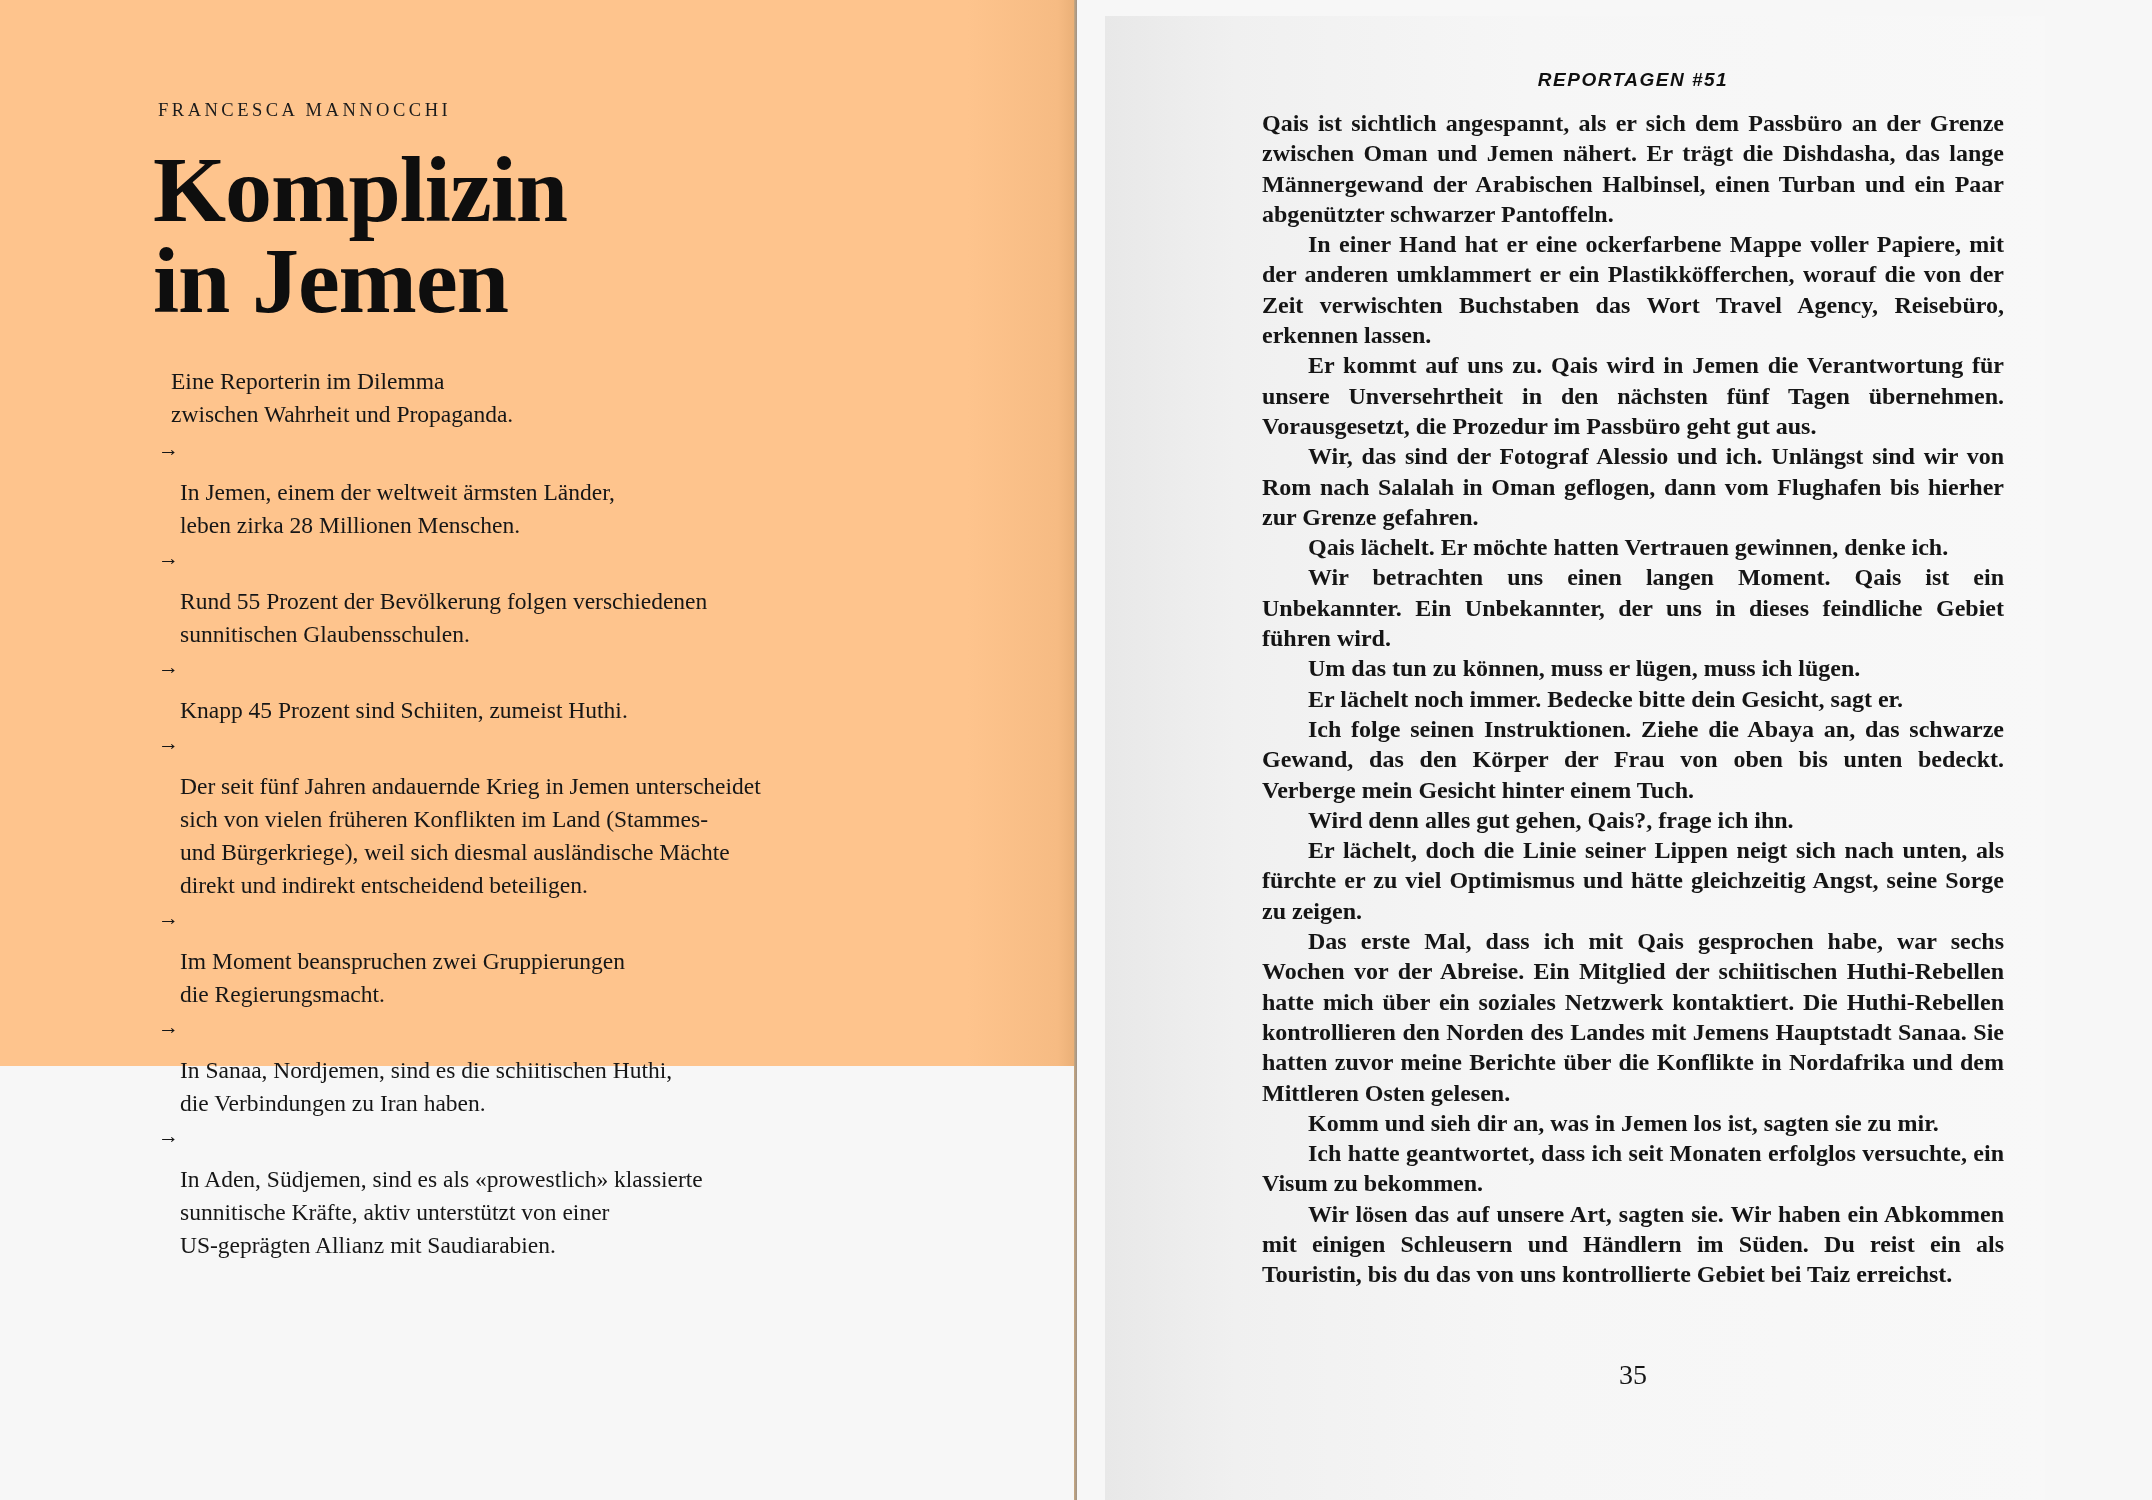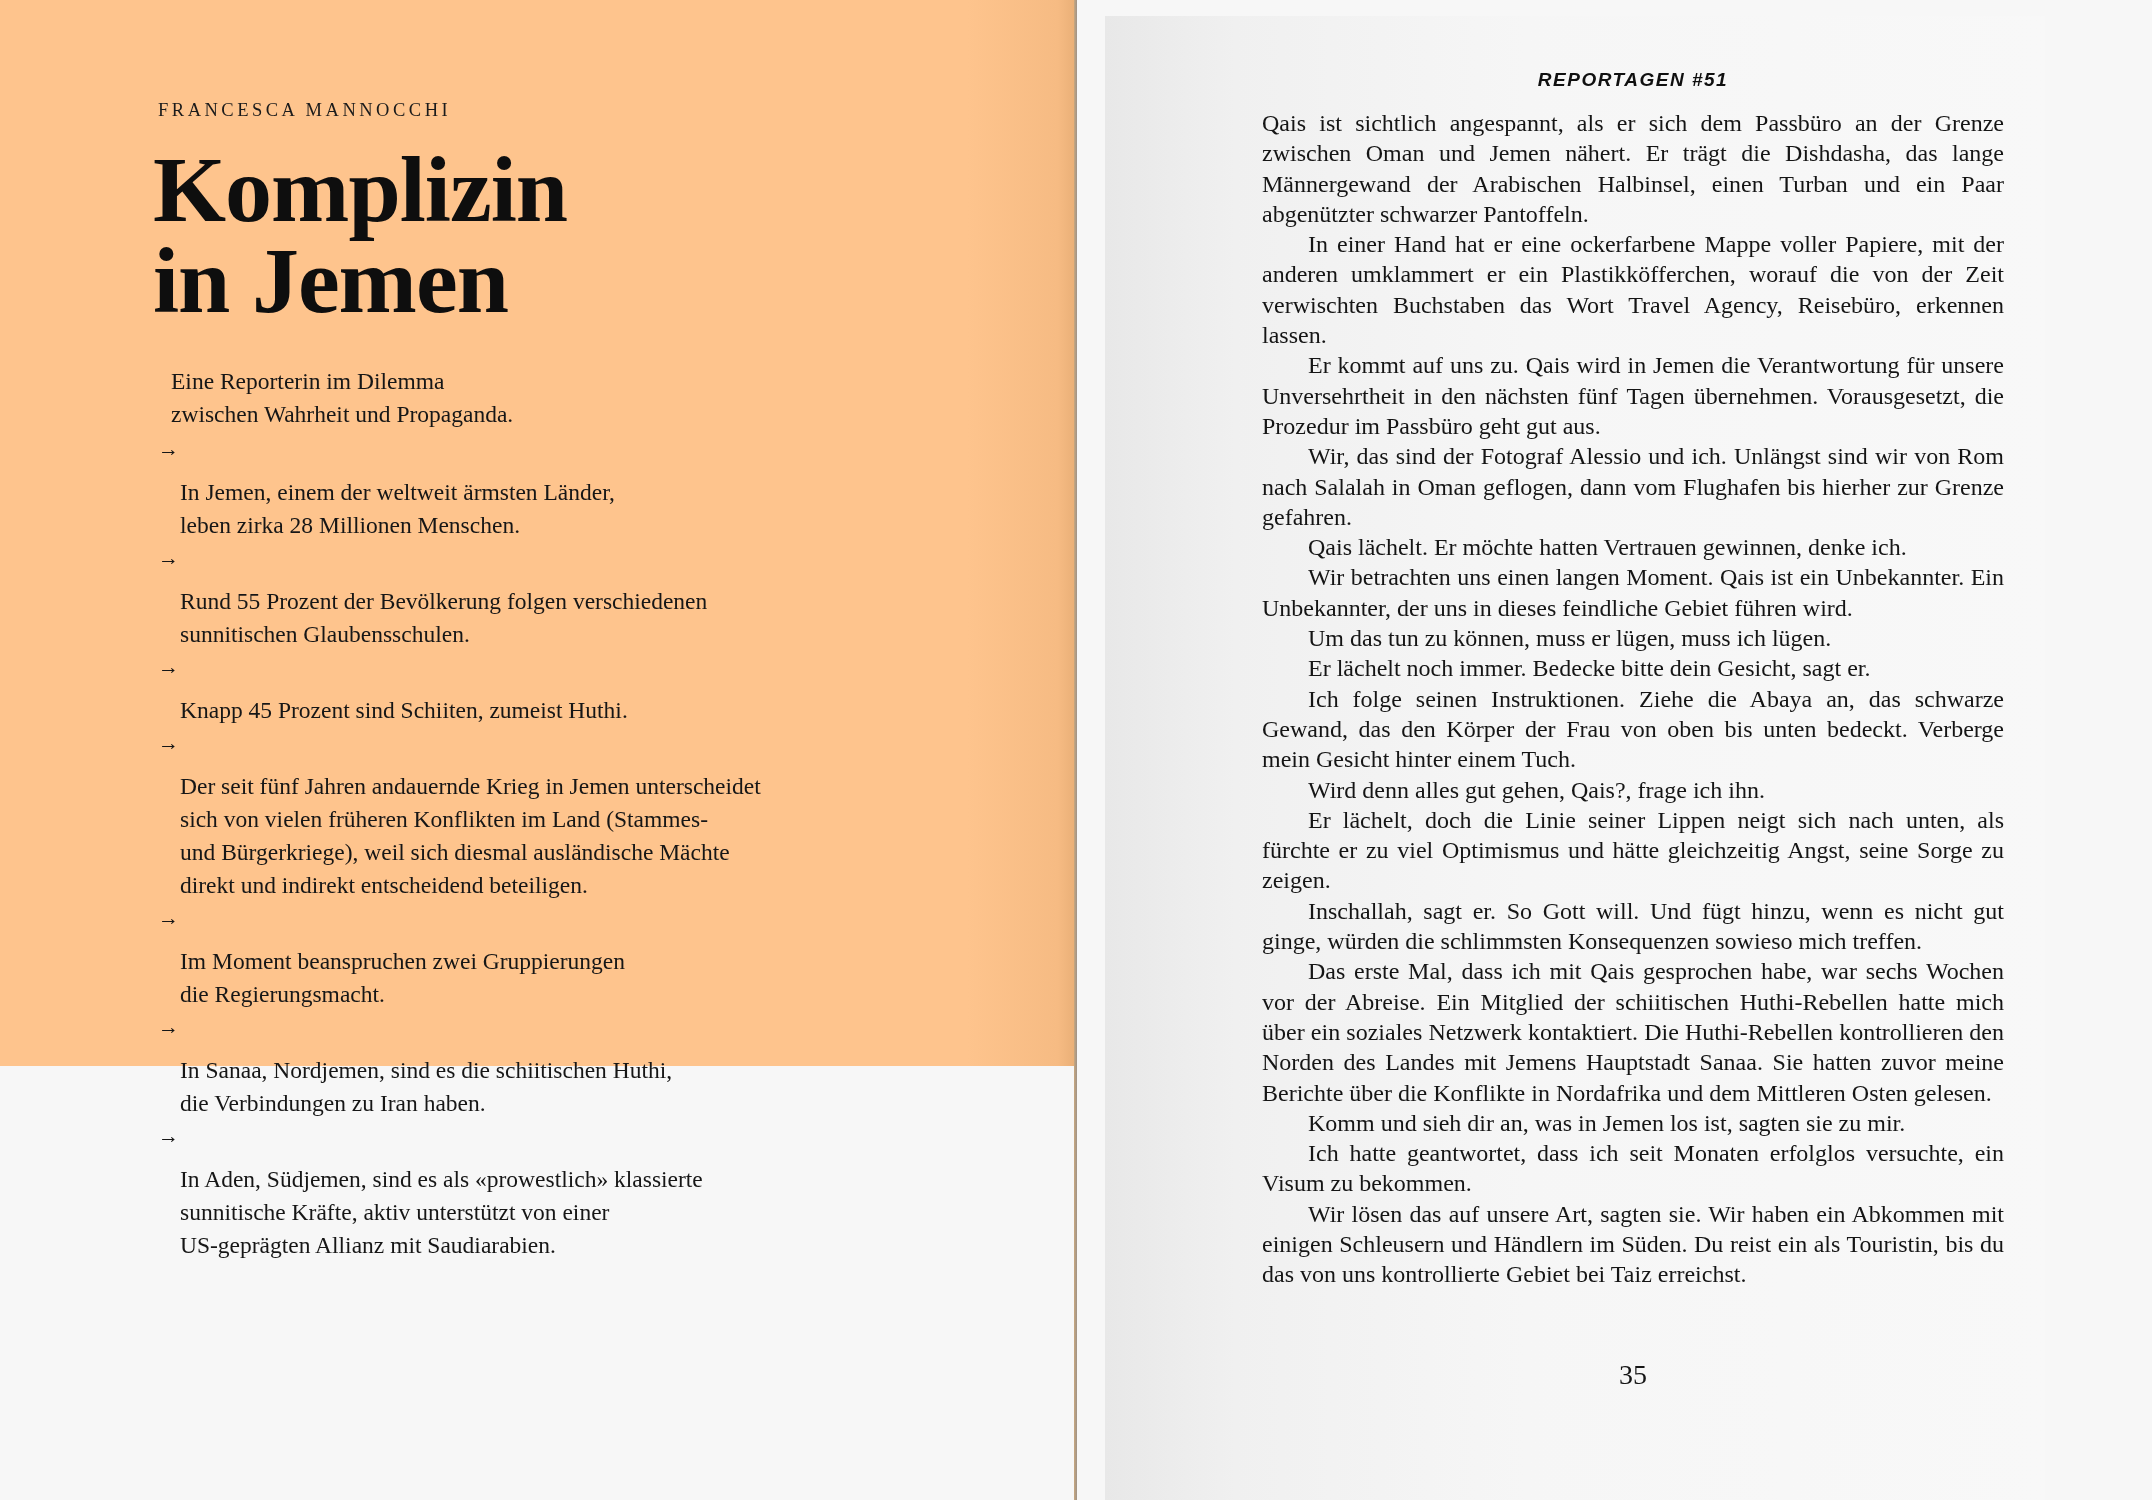--- a/index.html
+++ b/index.html
@@ -110,20 +110,21 @@
     font-size: 24px;
     line-height: 30.3px;
     text-align: justify;
     hyphens: auto;
     -webkit-hyphens: auto;
     color: #151515;
   }
   .body-para {
     margin: 0;
     text-indent: 46px;
+    font-weight: bold;
   }
   .body-para:first-child { text-indent: 0; }
   .page-number {
     position: absolute;
     left: 157px; top: 1343px;
     width: 742px;
     text-align: center;
     font-size: 28px;
     color: #151515;
   }
@@ -208,21 +209,20 @@
   <p class="body-para">Um das tun zu können, muss er lügen, muss ich lügen.</p>
 
   <p class="body-para">Er lächelt noch immer. Bedecke bitte dein Gesicht, sagt er.</p>
 
   <p class="body-para">Ich folge seinen Instruktionen. Ziehe die Abaya an, das schwarze Gewand, das den Körper der Frau von oben bis unten bedeckt. Verberge mein Gesicht hinter einem Tuch.</p>
 
   <p class="body-para">Wird denn alles gut gehen, Qais?, frage ich ihn.</p>
 
   <p class="body-para">Er lächelt, doch die Linie seiner Lippen neigt sich nach unten, als fürchte er zu viel Optimismus und hätte gleichzeitig Angst, seine Sorge zu zeigen.</p>
 
-  <p class="body-para">Inschallah, sagt er. So Gott will. Und fügt hinzu, wenn es nicht gut ginge, würden die schlimmsten Konsequenzen sowieso mich treffen.</p>
 
   <p class="body-para">Das erste Mal, dass ich mit Qais gesprochen habe, war sechs Wochen vor der Abreise. Ein Mitglied der schiitischen Huthi-Rebellen hatte mich über ein soziales Netzwerk kontaktiert. Die Huthi-Rebellen kontrollieren den Norden des Landes mit Jemens Hauptstadt Sanaa. Sie hatten zuvor meine Berichte über die Konflikte in Nordafrika und dem Mittleren Osten gelesen.</p>
 
   <p class="body-para">Komm und sieh dir an, was in Jemen los ist, sagten sie zu mir.</p>
 
   <p class="body-para">Ich hatte geantwortet, dass ich seit Monaten erfolglos versuchte, ein Visum zu bekommen.</p>
 
   <p class="body-para">Wir lösen das auf unsere Art, sagten sie. Wir haben ein Abkommen mit einigen Schleusern und Händlern im Süden. Du reist ein als Touristin, bis du das von uns kontrollierte Gebiet bei Taiz erreichst.</p>
 </div>
     <div class="page-number">35</div>

